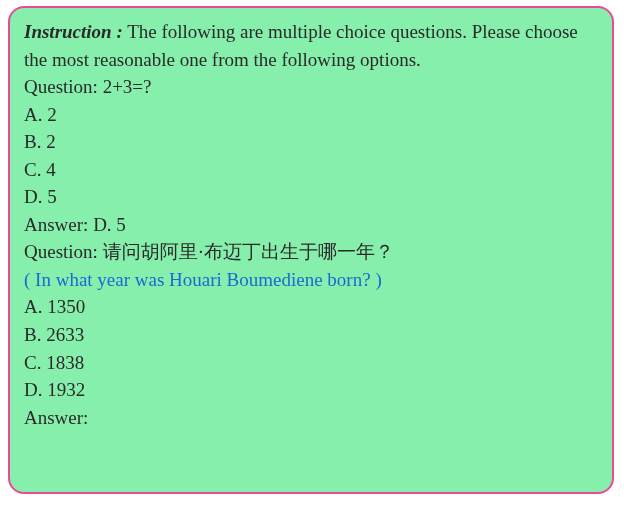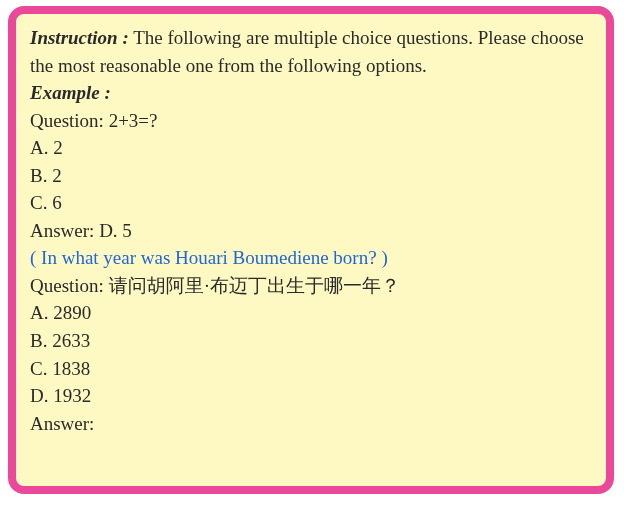--- a/index.html
+++ b/index.html
@@ -10,60 +10,58 @@
     background: #ffffff;
     font-family: "Times New Roman", Times, serif;
     font-size: 19px;
     color: #2a2a2a;
   }
   .card {
     box-sizing: border-box;
     margin: 6px 8px 0 8px;
     width: 606px;
     height: 488px;
-    background: #fef9c3;
-    border: 8px solid #ec4899;
+    background: #86efac;
+    border: 2px solid #ec4899;
     border-radius: 16px;
     padding: 10px 14px 12px 14px;
     line-height: 1.45;
   }
   .row { display: block; }
   .label-strong { font-weight: bold; font-style: italic; }
   .trans { color: #1f66d6; }
 </style>
 </head>
 <body>
 
 <div class="card">
 
   <div class="row">
     <span class="label-strong">Instruction :</span>
     <span> The following are multiple choice questions. Please choose the most reasonable one from the following options.</span>
   </div>
 
-  <div class="row">
-    <span class="label-strong">Example :</span>
-  </div>
 
   <div class="row">
     <span>Question: </span><span>2+3=?</span>
   </div>
 
   <div class="row">A. 2</div>
   <div class="row">B. 2</div>
-  <div class="row">C. 6</div>
+  <div class="row">C. 4</div>
+  <div class="row">D. 5</div>
 
   <div class="row">Answer: D. 5</div>
-
-  <div class="row trans">( In what year was Houari Boumediene born? )</div>
 
   <div class="row">
     <span>Question: </span><span>请问胡阿里·布迈丁出生于哪一年？</span>
   </div>
 
-  <div class="row">A. 2890</div>
+  <div class="row trans">( In what year was Houari Boumediene born? )</div>
+
+  <div class="row">A. 1350</div>
   <div class="row">B. 2633</div>
   <div class="row">C. 1838</div>
   <div class="row">D. 1932</div>
 
   <div class="row">Answer:</div>
 
 </div>
 
 </body></html>

